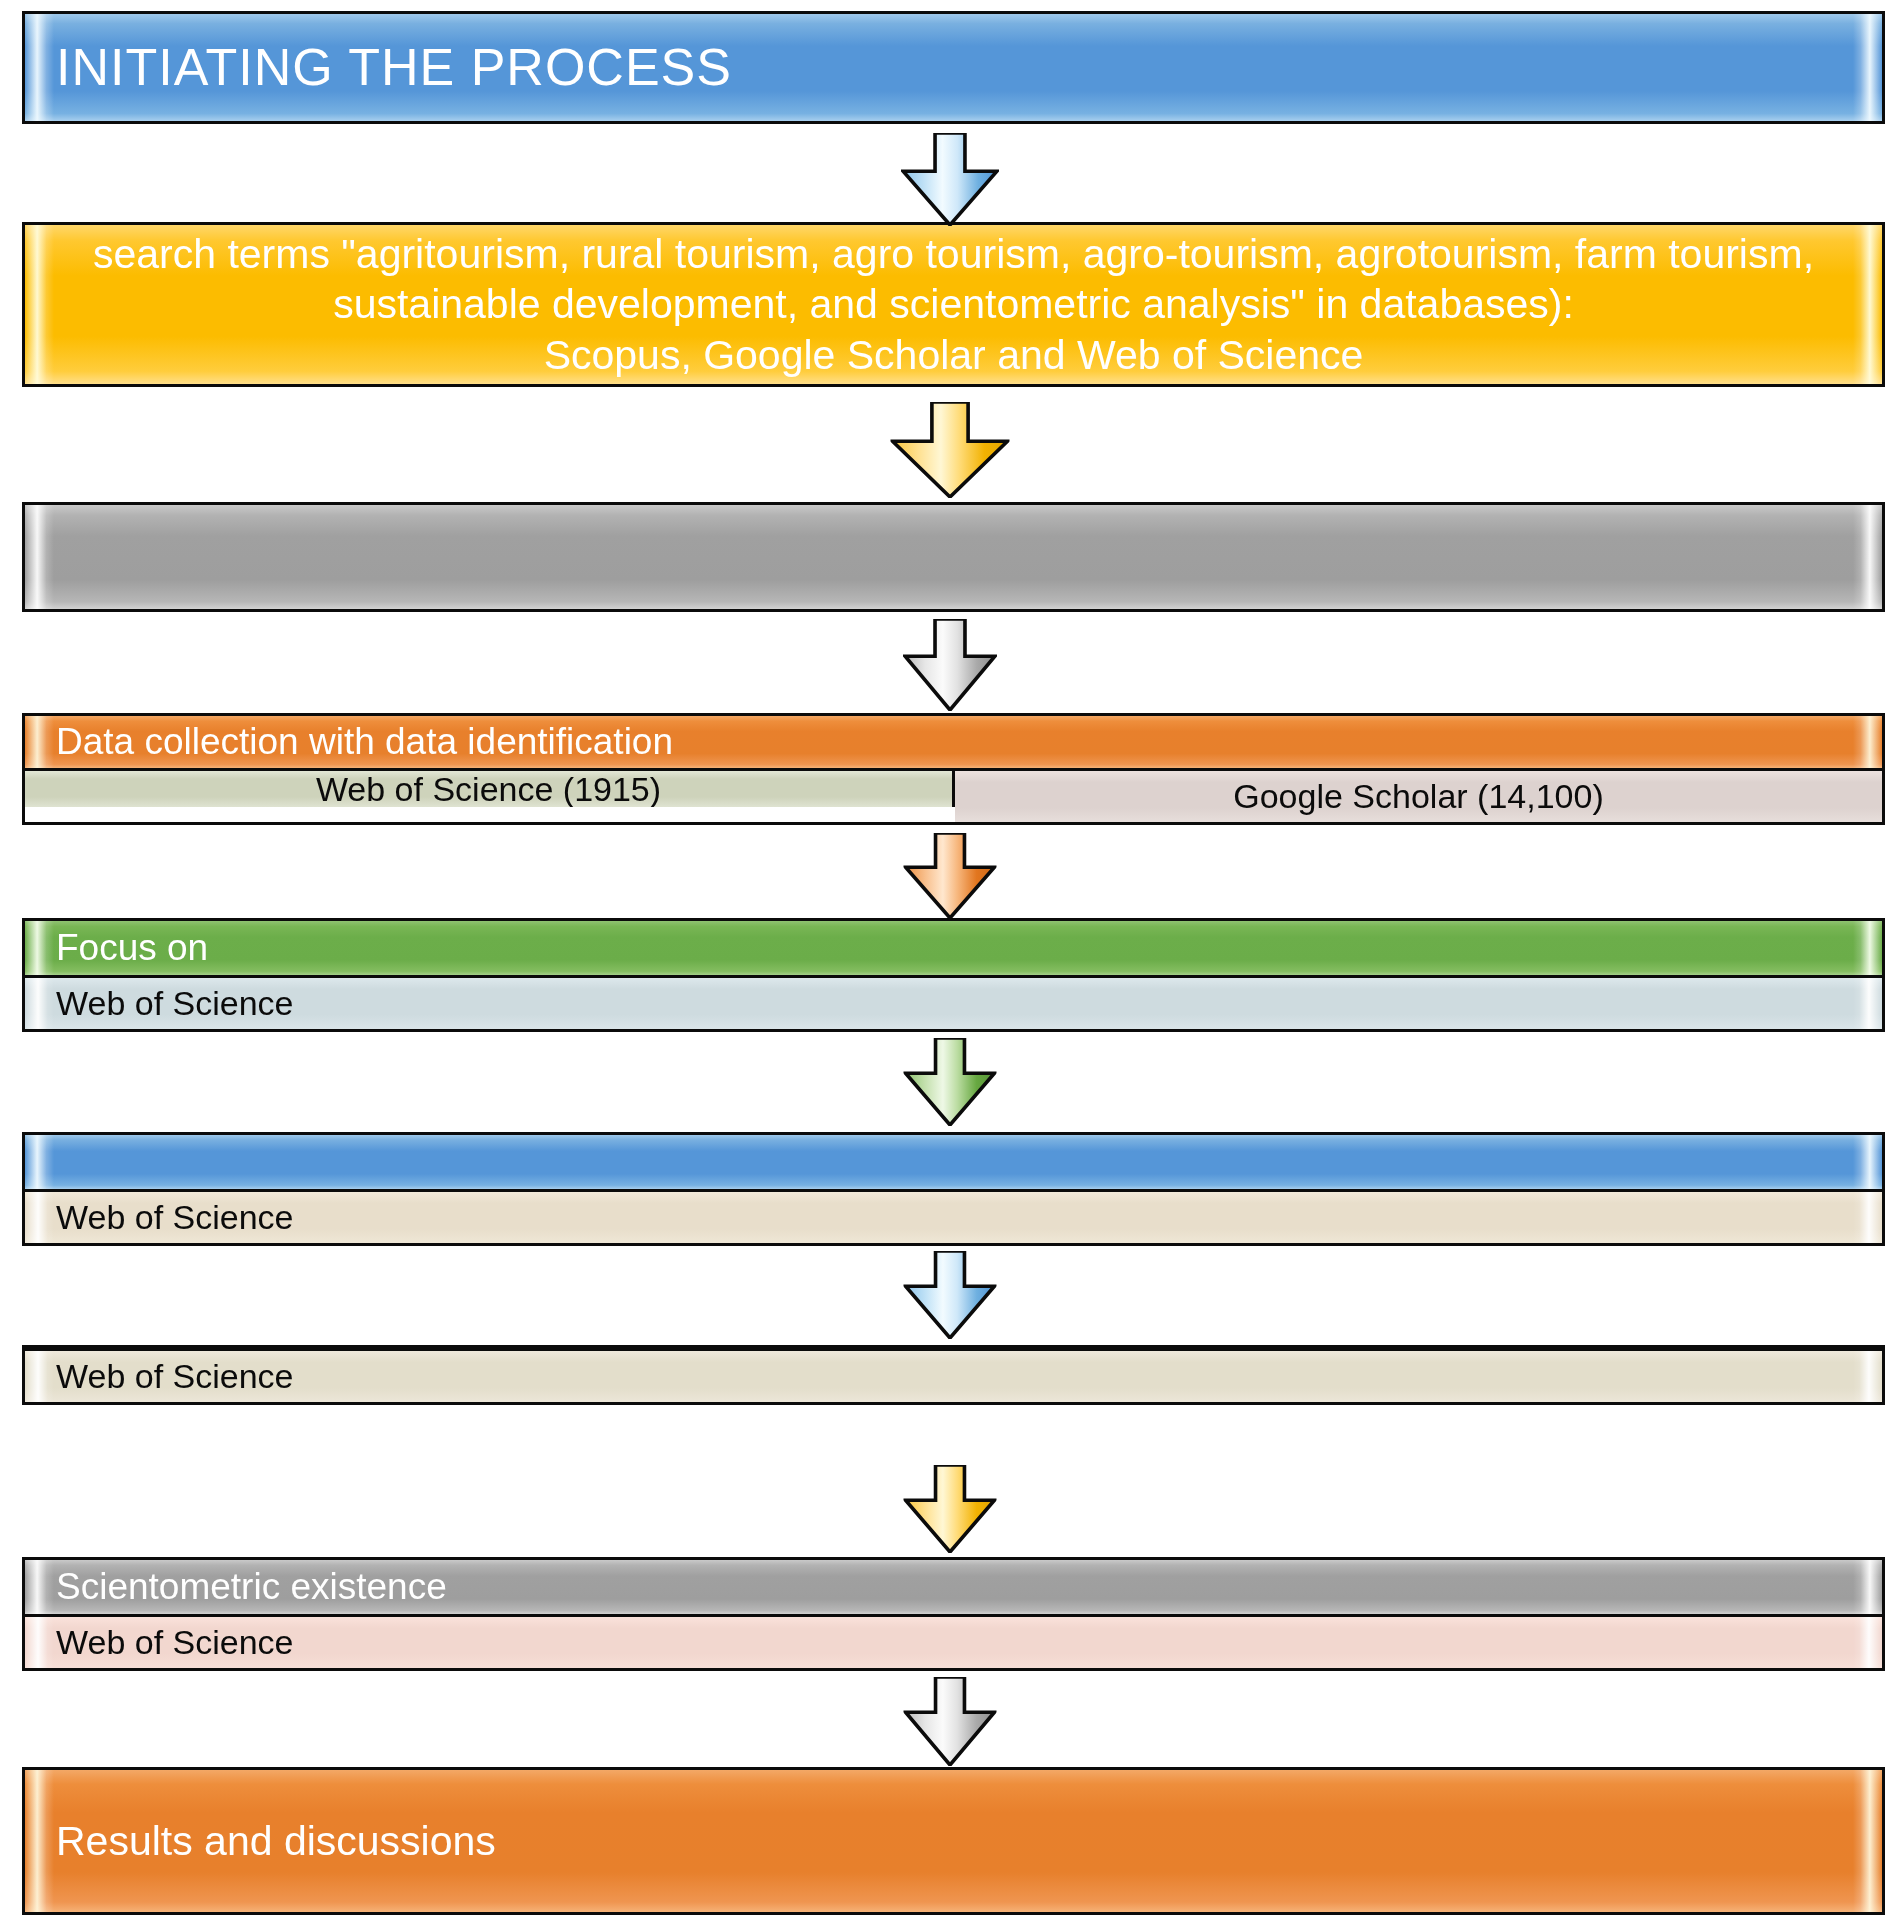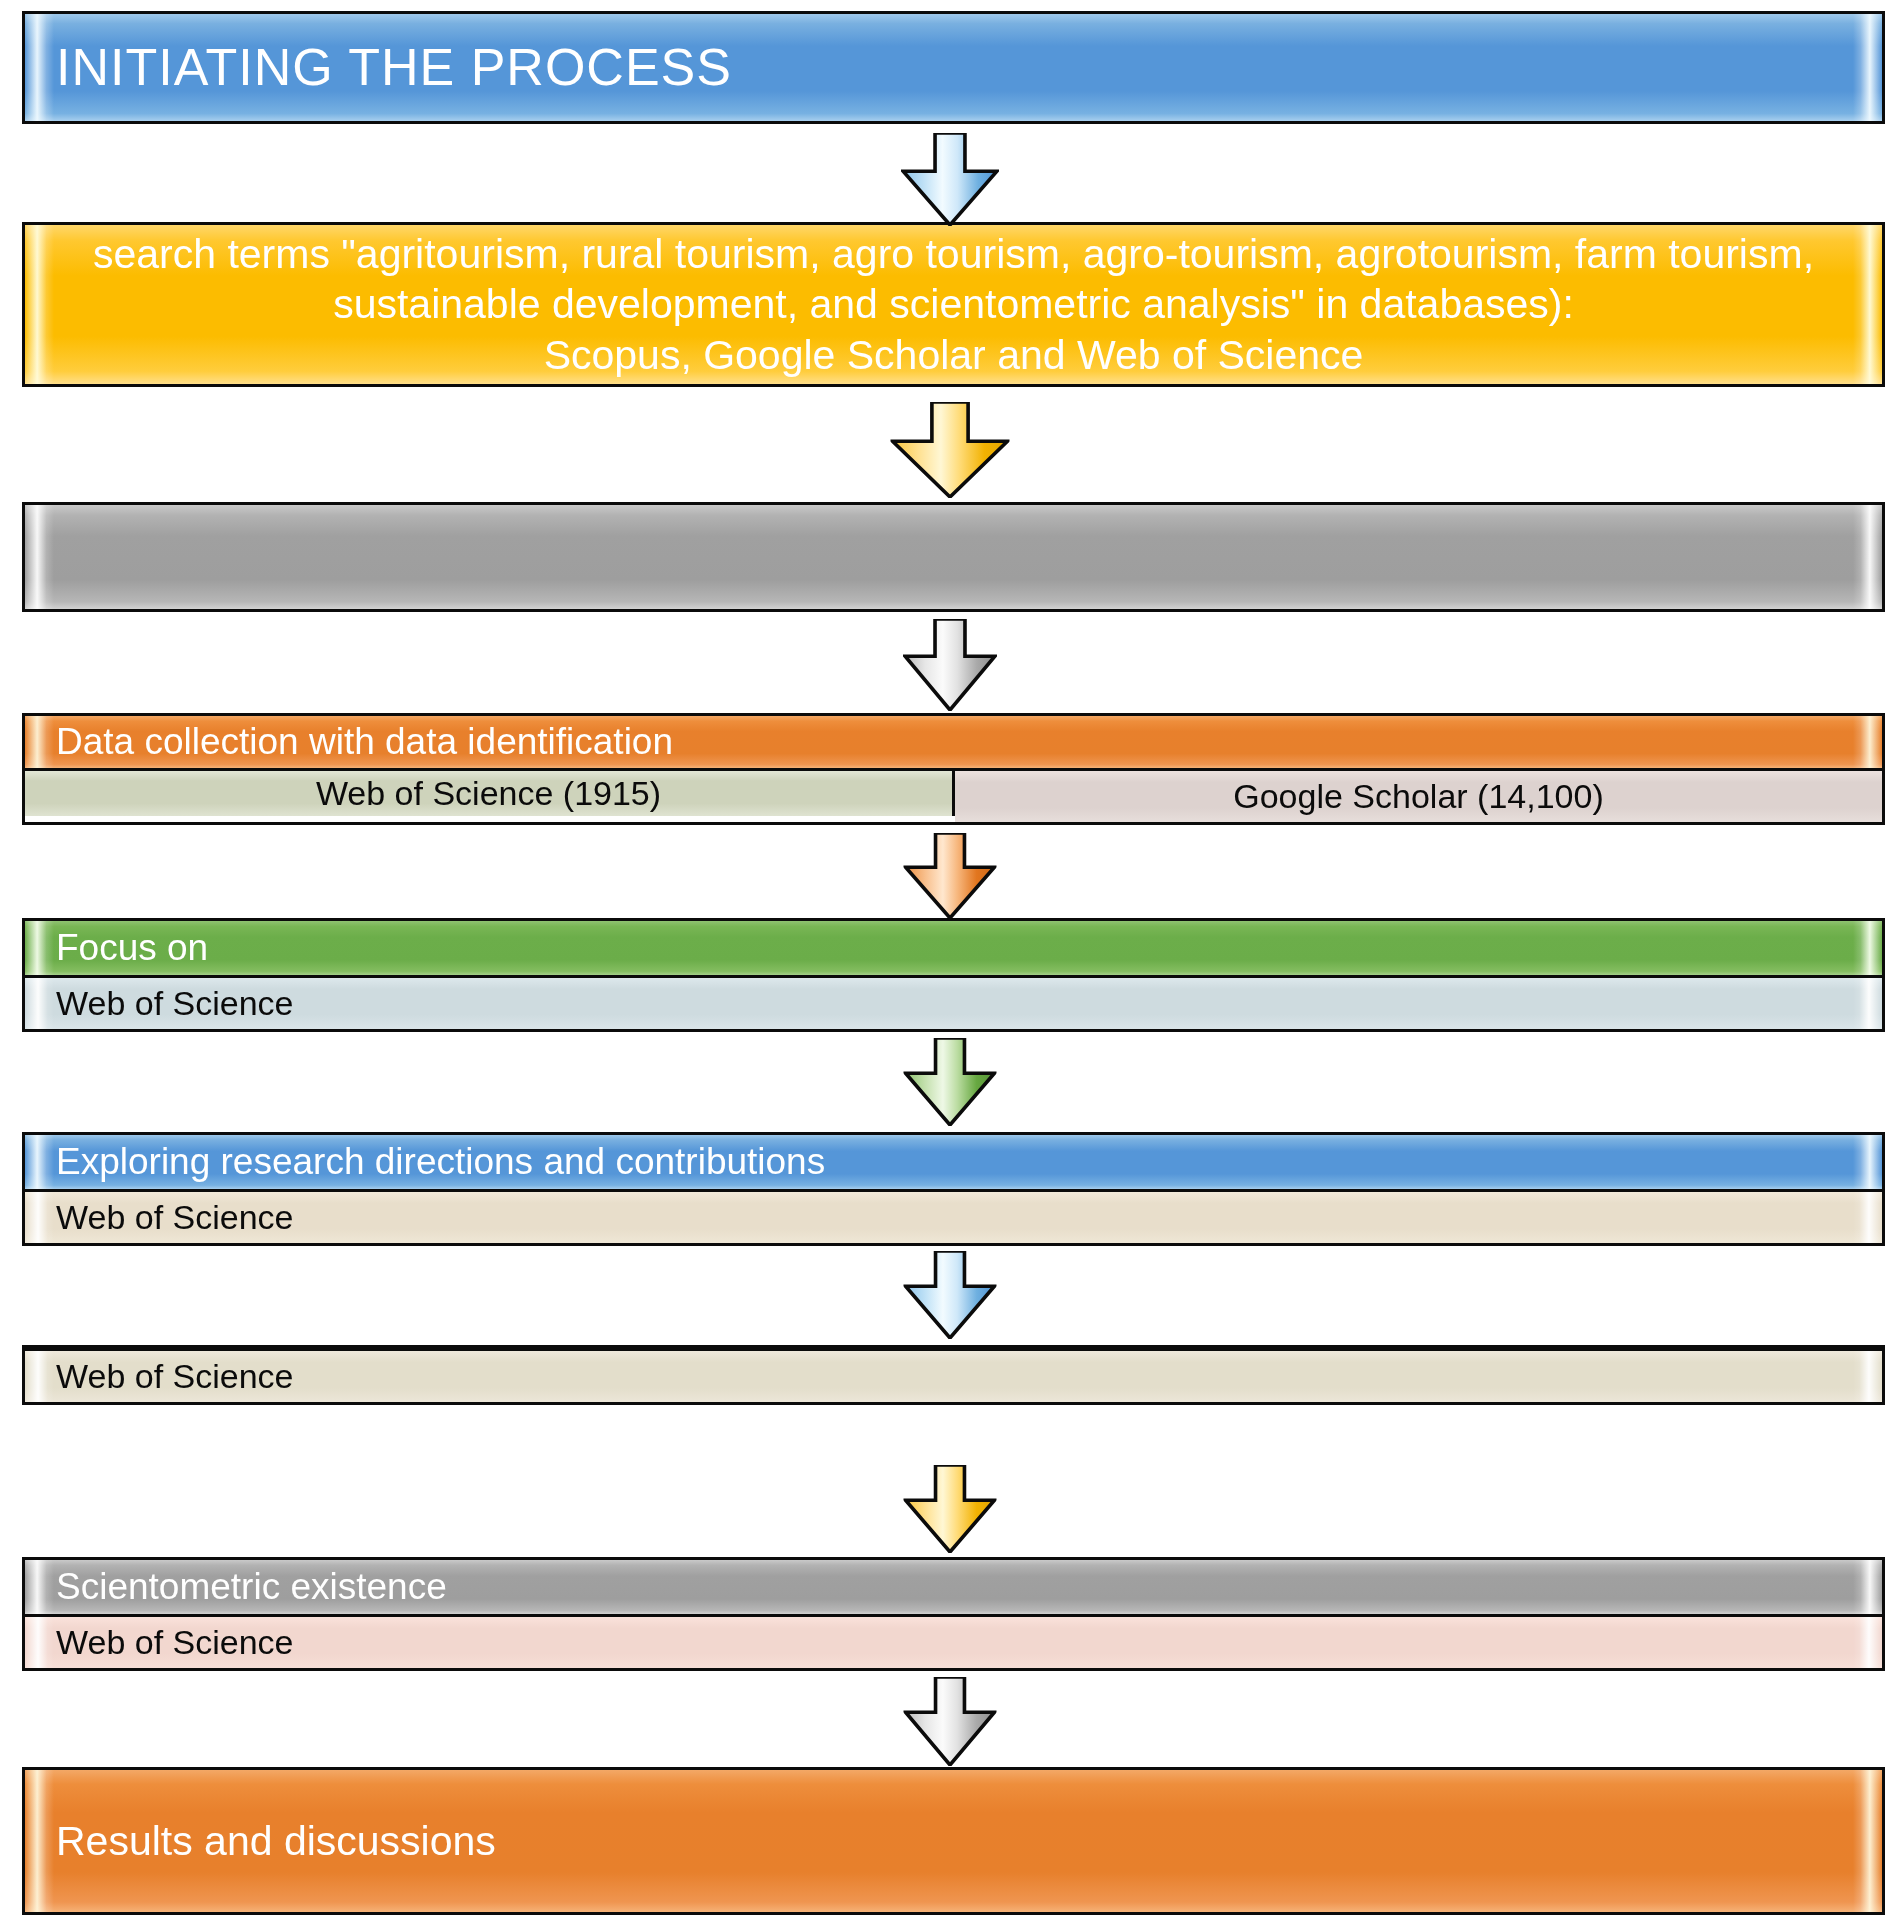--- a/index.html
+++ b/index.html
@@ -242,21 +242,21 @@
   <div class="stage" style="top:713px;">
     <div class="wrap-outer">
       <div class="band c-orange" style="height:52px;">
         <span class="sheen"></span>
         <span class="sheen-b"></span>
         <span class="glint-l"></span>
         <span class="glint-r"></span>
         <span class="label t-white fs-lg">Data collection with data identification</span>
       </div>
       <div class="triple">
-        <div class="cell c-pale-green" style="height:48px;text-align:center;">
+        <div class="cell c-pale-green" style="height:39px;text-align:center;">
           <span class="glint-l"></span>
           <span class="glint-r"></span>
           <span class="label t-black fs-md">Web of Science (1915)</span>
         </div>
         <div class="cell c-pale-taupe" style="height:54px;">
           <span class="glint-l"></span>
           <span class="glint-r"></span>
           <span class="label t-black fs-md">Google Scholar (14,100)</span>
         </div>
       </div>
@@ -312,21 +312,20 @@
     </svg>
   </div>
 
   <div class="stage" style="top:1132px;">
     <div class="wrap-outer">
       <div class="band c-blue" style="height:54px;">
         <span class="sheen"></span>
         <span class="sheen-b"></span>
         <span class="glint-l"></span>
         <span class="glint-r"></span>
-        <span class="label t-white fs-lg">Exploring research directions and contributions</span>
       </div>
       <div class="band sub c-pale-beige" style="height:54px;">
         <span class="glint-l"></span>
         <span class="glint-r"></span>
         <span class="label t-black fs-md">Web of Science</span>
       </div>
     </div>
   </div>
 
   <div class="arrow" style="top:1251px;height:88px;width:93px;">

